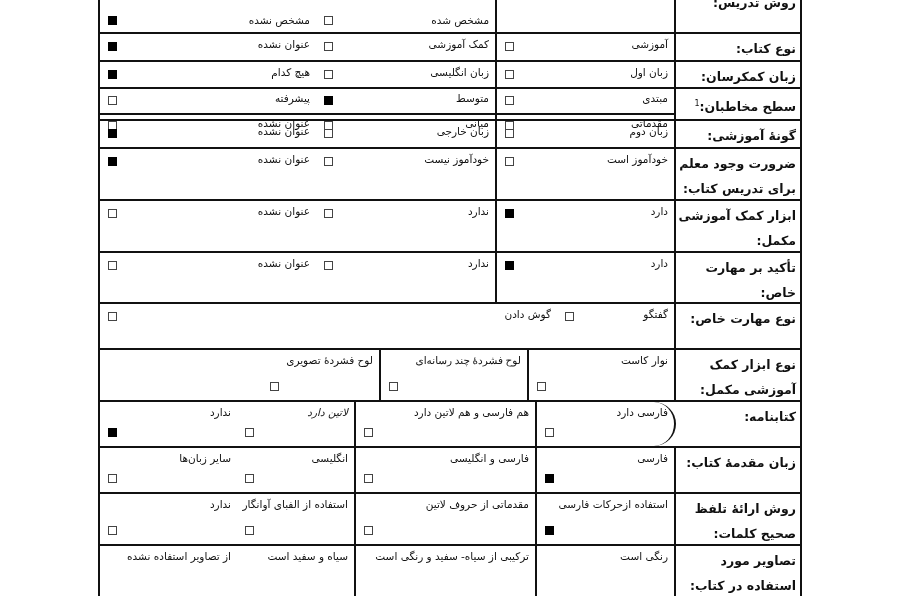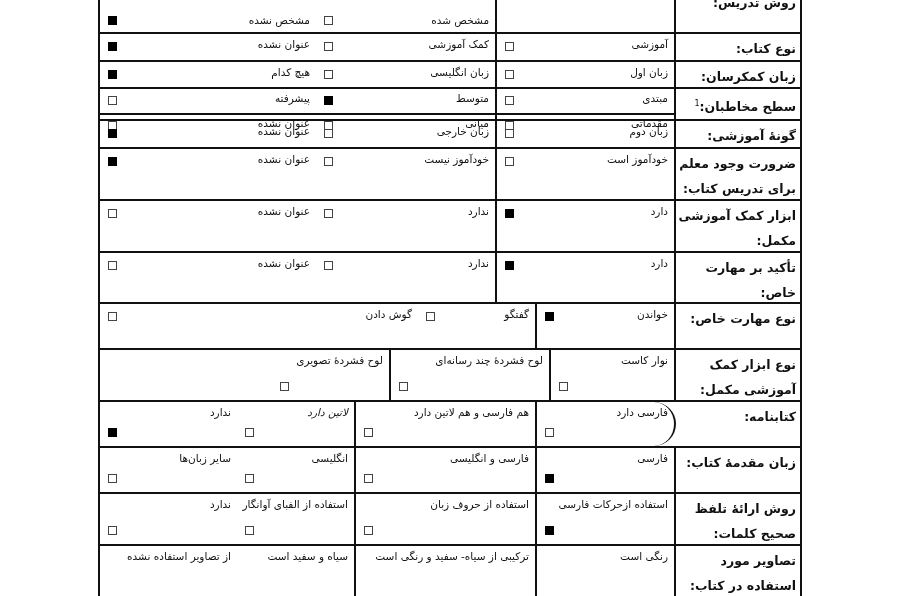--- a/index.html
+++ b/index.html
@@ -159,42 +159,38 @@
         </div>
         <div class="cell" style="flex: 1 1 0%; border-right: none;">
           <span class="txt">عنوان نشده</span>
           <span class="box" style="left: 8px; top: 8px;"></span>
         </div>
       </div>
     </div>
     <div class="row" style="height: 46px;">
       <div class="label">نوع مهارت خاص:</div>
       <div class="opts">
-        <div class="cell" style="width: 139px;">
-          <span class="txt">خواندن</span>
-          <span class="box on" style="left: 8px; top: 8px;"></span>
-        </div>
         <div class="cell" style="width: 119px;">
           <span class="txt">گفتگو</span>
           <span class="box" style="left: 8px; top: 8px;"></span>
         </div>
         <div class="cell" style="flex: 1 1 0%; border-right: none;">
           <span class="txt">گوش دادن</span>
           <span class="box" style="left: 8px; top: 8px;"></span>
         </div>
       </div>
     </div>
     <div class="row" style="height: 52px;">
       <div class="label">نوع ابزار کمک آموزشی مکمل:</div>
       <div class="opts">
-        <div class="cell" style="width: 125px;">
+        <div class="cell" style="width: 147px;">
           <span class="txt">نوار کاست</span>
           <span class="box" style="left: 8px; top: 32px;"></span>
         </div>
-        <div class="cell" style="width: 160px;">
+        <div class="cell" style="width: 148px; font-family: Liberation Serif, serif;">
           <span class="txt">لوح فشردهٔ چند رسانه‌ای</span>
           <span class="box" style="left: 8px; top: 32px;"></span>
         </div>
         <div class="cell" style="width: 119px;">
           <span class="txt">لوح فشردهٔ تصویری</span>
           <span class="box" style="left: 8px; top: 32px;"></span>
         </div>
       </div>
     </div>
     <div class="row" style="height: 46px;">
@@ -240,21 +236,21 @@
       </div>
     </div>
     <div class="row" style="height: 52px;">
       <div class="label">روش ارائهٔ تلفظ صحیح کلمات:</div>
       <div class="opts">
         <div class="cell" style="width: 139px;">
           <span class="txt">استفاده ازحرکات فارسی</span>
           <span class="box on" style="left: 8px; top: 32px;"></span>
         </div>
         <div class="cell" style="width: 181px;">
-          <span class="txt">استفاده از حروف زبان</span>
+          <span class="txt">مقدماتی از حروف لاتین</span>
           <span class="box" style="left: 8px; top: 32px;"></span>
         </div>
         <div class="cell" style="width: 119px;">
           <span class="txt">استفاده از الفبای آوانگار</span>
           <span class="box" style="left: 8px; top: 32px;"></span>
         </div>
         <div class="cell" style="flex: 1 1 0%; border-right: none;">
           <span class="txt">ندارد</span>
           <span class="box" style="left: 8px; top: 32px;"></span>
         </div>

